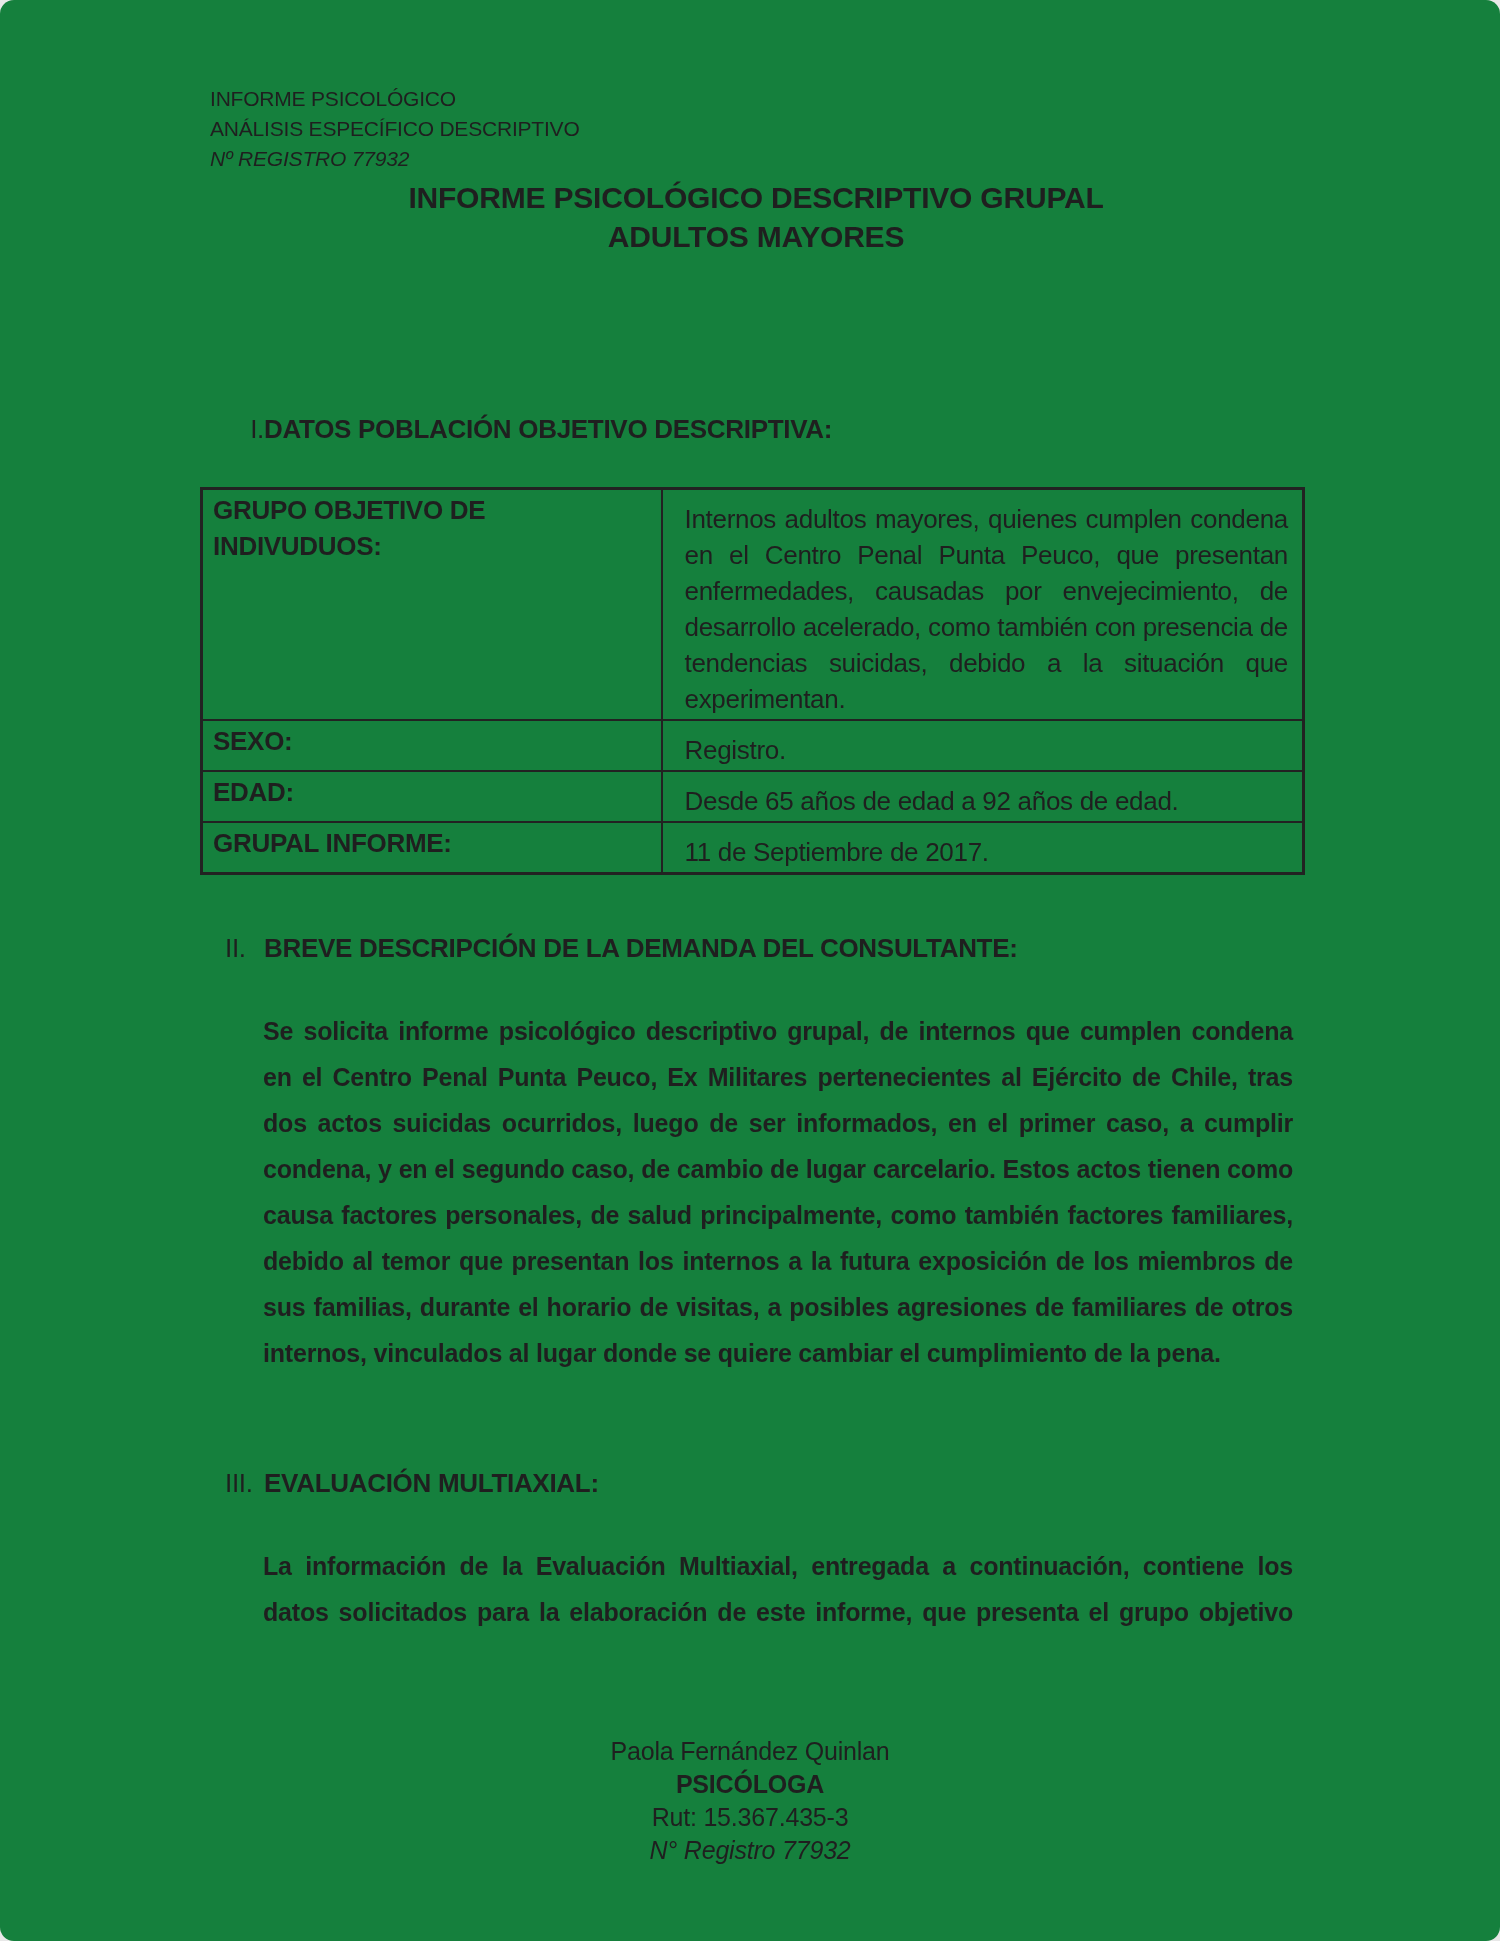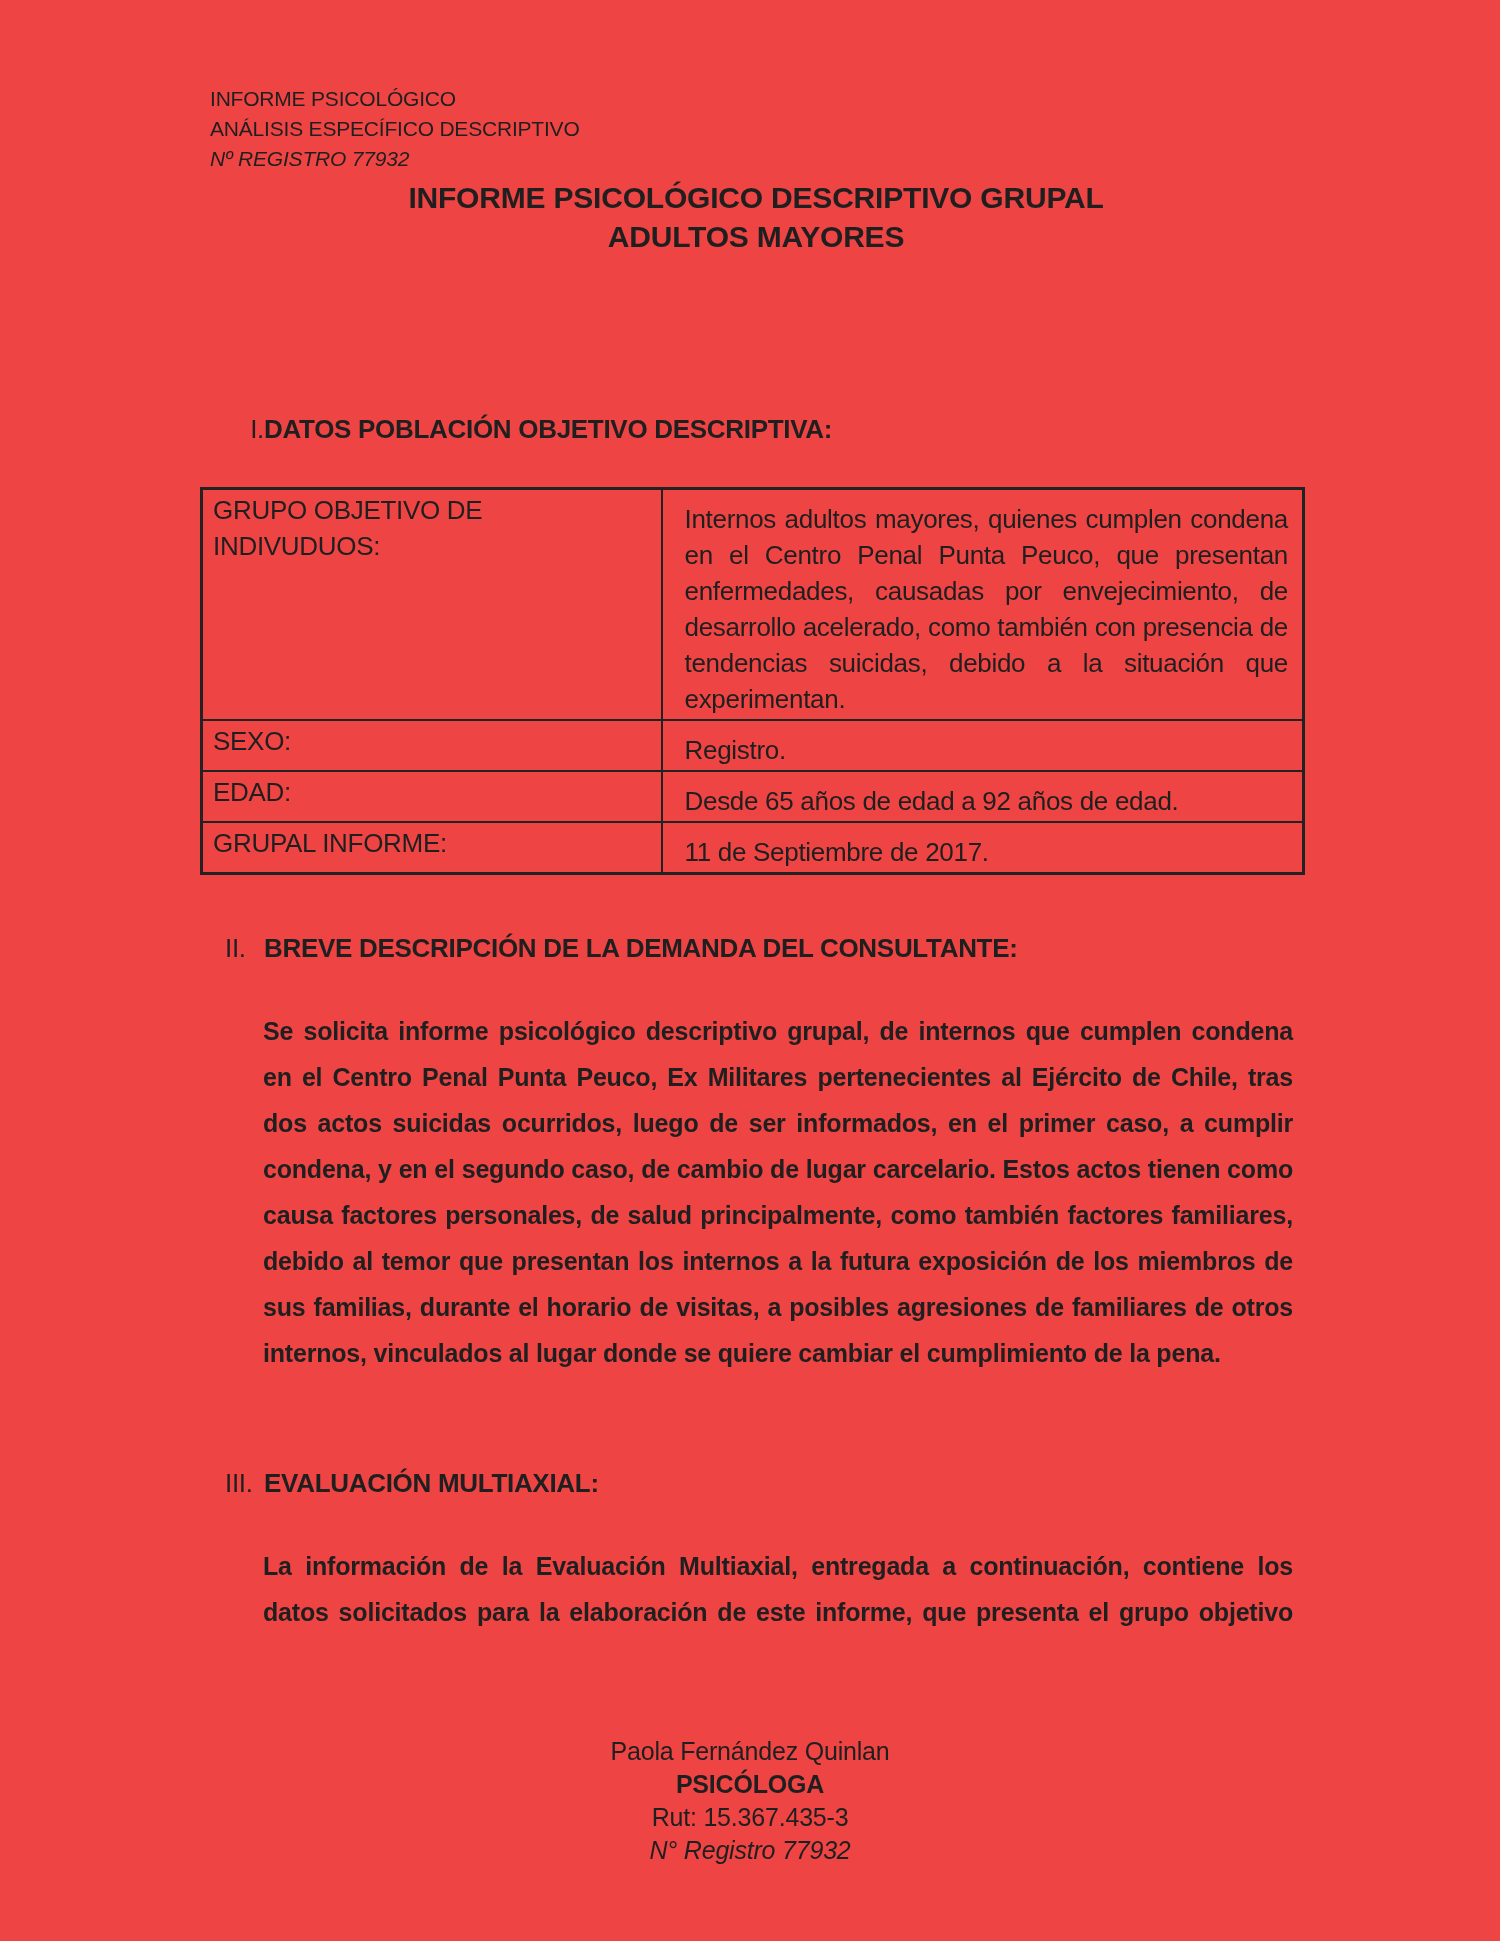--- a/index.html
+++ b/index.html
@@ -4,24 +4,25 @@
 <style>
   html, body {
     margin: 0;
     padding: 0;
     background: #e8e8e8;
   }
   .page {
     position: relative;
     width: 1500px;
     height: 1941px;
-    background: #ef4444;
+    background: #15803d;
     font-family: "Liberation Sans", "DejaVu Sans", sans-serif;
     color: #1f1f1f;
     overflow: hidden;
+    border-radius: 14px;
   }
 
   
   .letterhead {
     position: absolute;
     left: 210px;
     top: 84px;
     font-size: 21px;
     line-height: 30px;
     letter-spacing: -0.2px;
@@ -73,21 +74,21 @@
   .population-table td {
     border: 2px solid #222222;
     vertical-align: top;
     font-size: 26px;
     line-height: 36px;
     letter-spacing: -0.3px;
     padding: 2px 10px 2px 10px;
   }
   .population-table col.c-label { width: 460px; }
   .population-table col.c-value { width: 642px; }
-  .population-table td.label-cell { font-weight: normal; margin-top: 24px; }
+  .population-table td.label-cell { font-weight: bold; margin-top: 24px; }
   .population-table td.value-cell { padding: 11px 14px 2px 22px; }
   .population-table tr.row-tall { height: 213px; }
   .population-table tr.row-short { height: 38px; }
   .population-table td.justified { text-align: justify; }
 
   
   .body-paragraph {
     position: absolute;
     left: 263px;
     width: 1030px;

